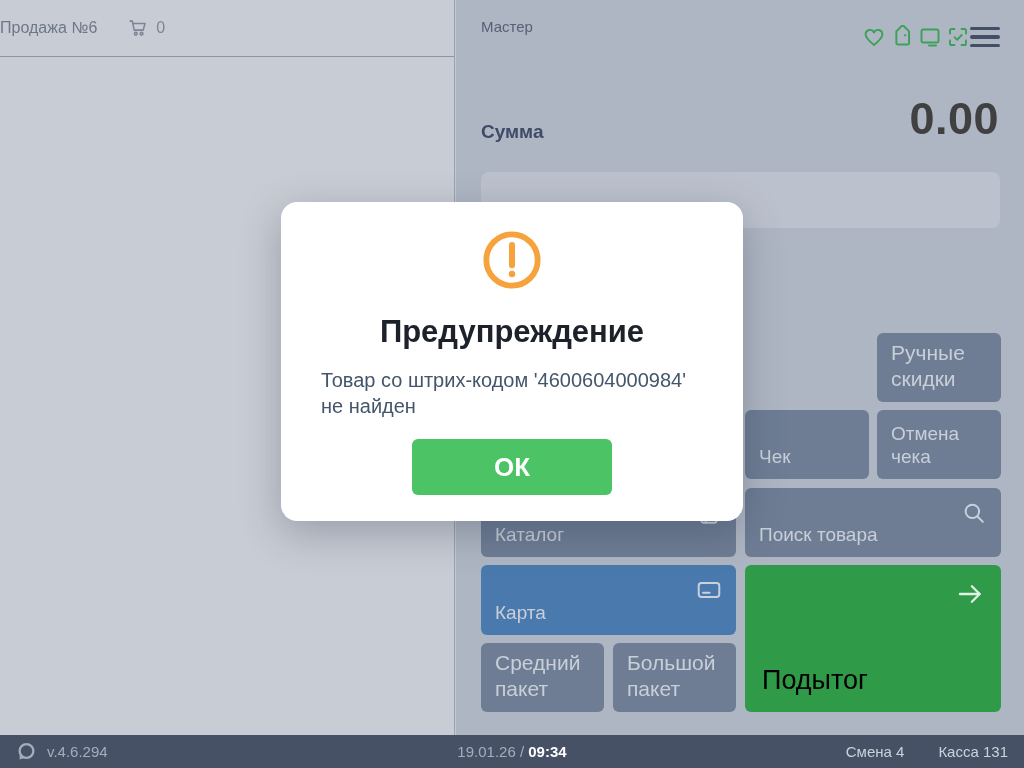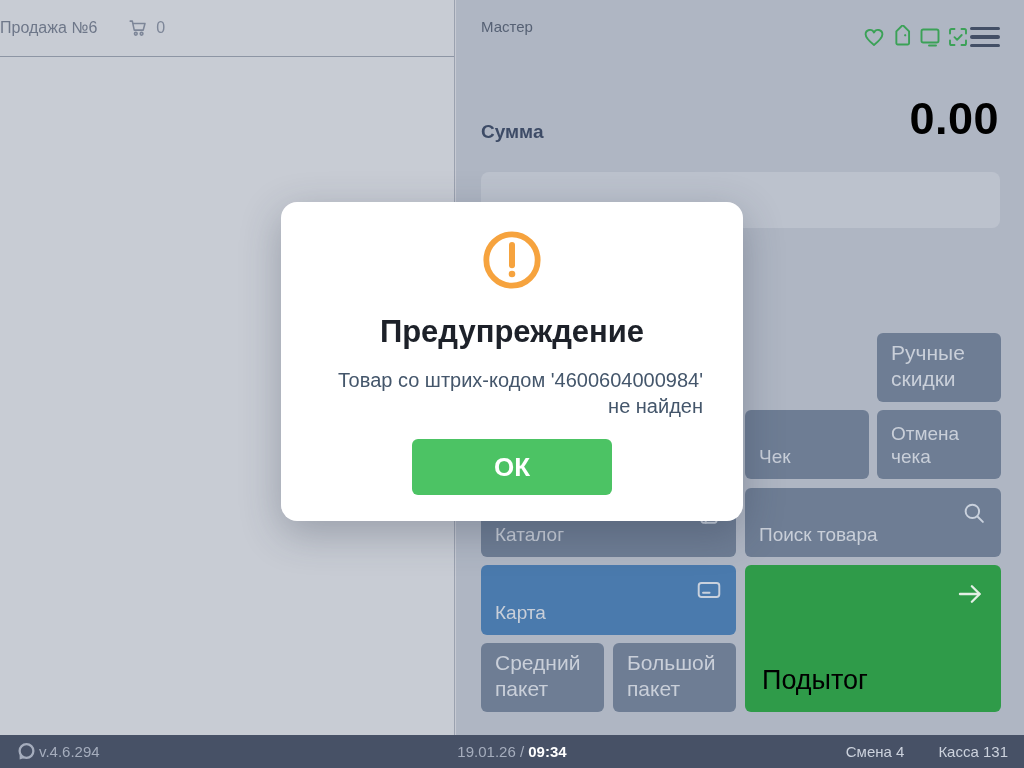--- a/index.html
+++ b/index.html
@@ -22,21 +22,21 @@
                  background:#afb6c3; }
   .rp-user { position:absolute; left:25px; top:18px; font-size:15px; color:#566174; }
   .header-icons { position:absolute; top:25px; right:54px; display:flex; gap:4px; }
   .header-icons .hicon { width:24px; height:24px; color:#3ba157; }
   .header-icons .hicon svg { width:24px; height:24px; }
   .hamburger { position:absolute; right:24px; top:27px; width:30px; height:20px;
                display:flex; flex-direction:column; justify-content:space-between; }
   .hamburger span { display:block; height:3.2px; border-radius:2px; background:#434f66; }
 
   .sum-label { position:absolute; left:25px; top:121px; font-size:19px; font-weight:bold; color:#3d4b66; }
-  .sum-value { position:absolute; right:25px; top:93px; font-size:45px; font-weight:bold; color:#000000; letter-spacing:0.5px; }
+  .sum-value { position:absolute; right:25px; top:93px; font-size:45px; font-weight:bold; color:#404040; letter-spacing:0.5px; }
   .scan-input { position:absolute; left:25px; top:172px; width:519px; height:56px;
                 background:#bcc2cd; border-radius:8px; }
 
   
   .tile { position:absolute; background:#6e7d94; border-radius:6px; color:#c9cfd9; }
   .tile .lbl { position:absolute; left:14px; bottom:10px; font-size:19px;
                line-height:1.25; white-space:pre-line; }
   .tile .lbl.sm { font-size:21px; }
   .tile .ticon { position:absolute; right:14px; top:12px; width:26px; height:26px; color:#c9d1dd; }
   .tile .ticon svg { width:26px; height:26px; }
@@ -53,36 +53,36 @@
   .t-search   { left:289px; top:488px; width:256px; height:69px; }
   .t-card     { left:25px;  top:565px; width:255px; height:70px;padding-left:47px; }
   .t-subtotal { left:289px; top:565px; width:256px; height:147px; }
   .t-midbag   { left:25px;  top:643px; width:123px; height:69px; }
   .t-bigbag   { left:157px; top:643px; width:123px; height:69px; }
 
   
   .status-bar { position:absolute; left:0; top:735px; width:1024px; height:33px;
                 background:#475166; display:grid; grid-template-columns:1fr auto 1fr;
                 align-items:center; padding:0 16px; }
-  .sb-left { display:flex; align-items:center; gap:2px; color:#a5adbd; font-size:15px; }
+  .sb-left { display:flex; align-items:center; gap:10px; color:#a5adbd; font-size:15px; }
   .sb-left svg { width:21px; height:21px; }
   .sb-center { font-size:15px; color:#a5adbd; }
   .sb-center .time { color:#ffffff; font-weight:bold; }
   .sb-right { display:flex; justify-content:flex-end; gap:34px; color:#ccd2dd; font-size:15px; }
 
   
   .modal { position:absolute; left:281px; top:202px; width:462px; height:319px;
            background:#ffffff; border-radius:16px;
            box-shadow:0 12px 40px rgba(40,50,70,0.30); }
   .warn-icon { position:absolute; left:50%; top:27px; transform:translateX(-50%);
                width:62px; height:62px; color:#f6a33e; }
   .warn-icon svg { width:62px; height:62px; }
   .modal-title { position:absolute; top:112px; left:0; width:100%; text-align:center;
                  font-size:31px; font-weight:600; color:#1d2129; }
-  .modal-body { position:absolute; top:165px; left:40px; right:40px; text-align:right;
+  .modal-body { position:absolute; top:165px; left:40px; right:40px; text-align:left;
                 font-size:20px; line-height:1.32; color:#44566b; }
   .ok-btn { position:absolute; left:131px; top:237px; width:200px; height:56px;
             background:#4cc364; border:none; border-radius:6px; color:#ffffff;
             font-size:26px; font-weight:bold; font-family:inherit; cursor:pointer;
             display:flex; align-items:center; justify-content:center; }
 </style>
 </head>
 <body>
 
 <div class="screen">

